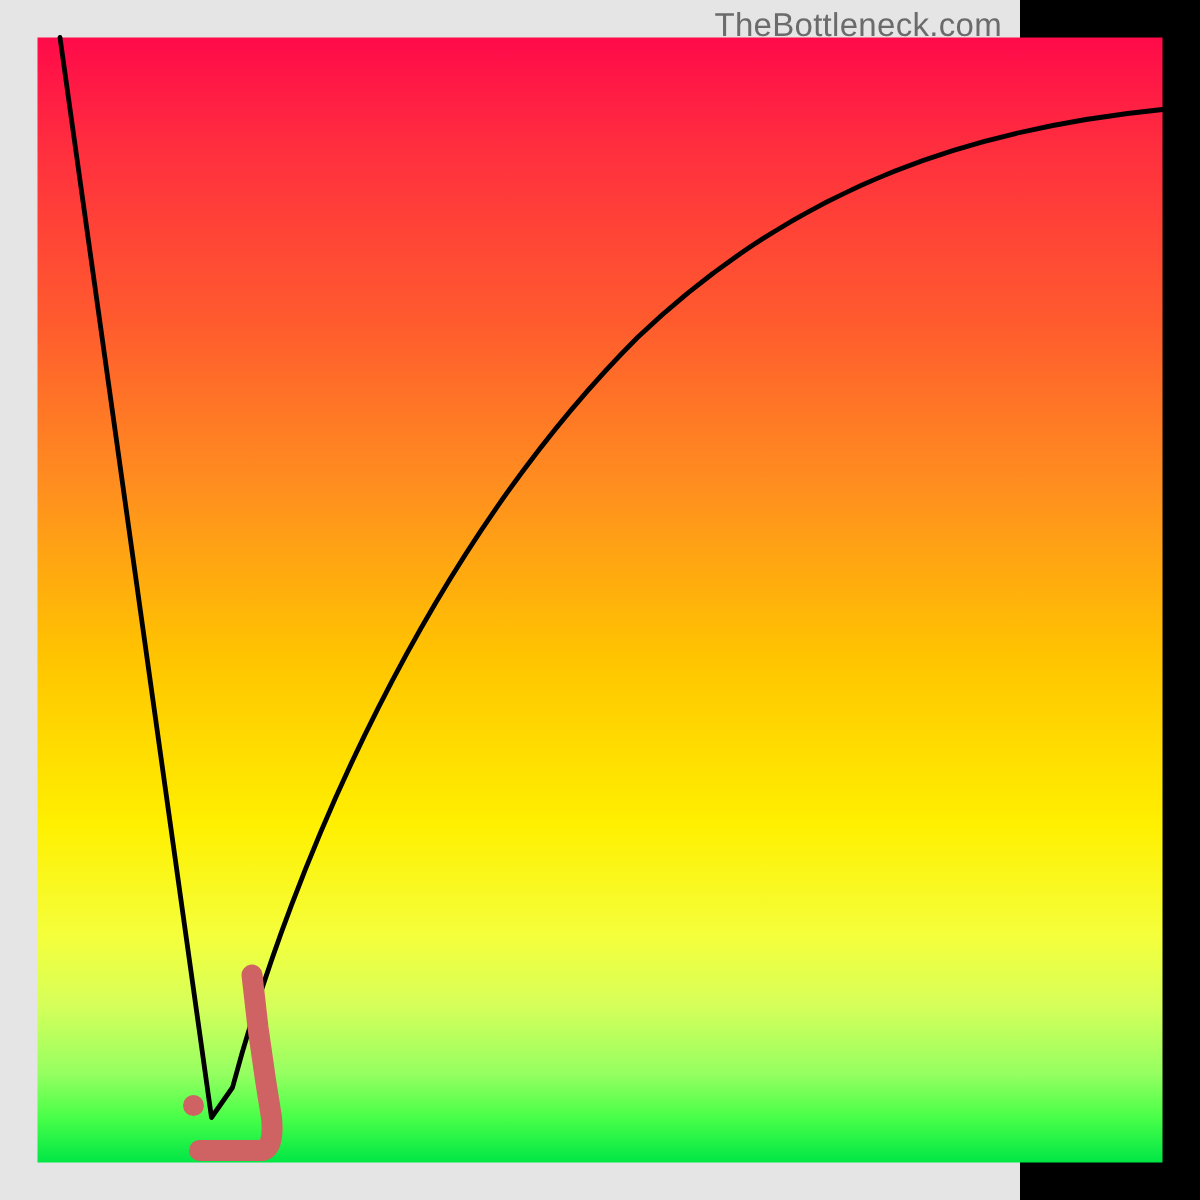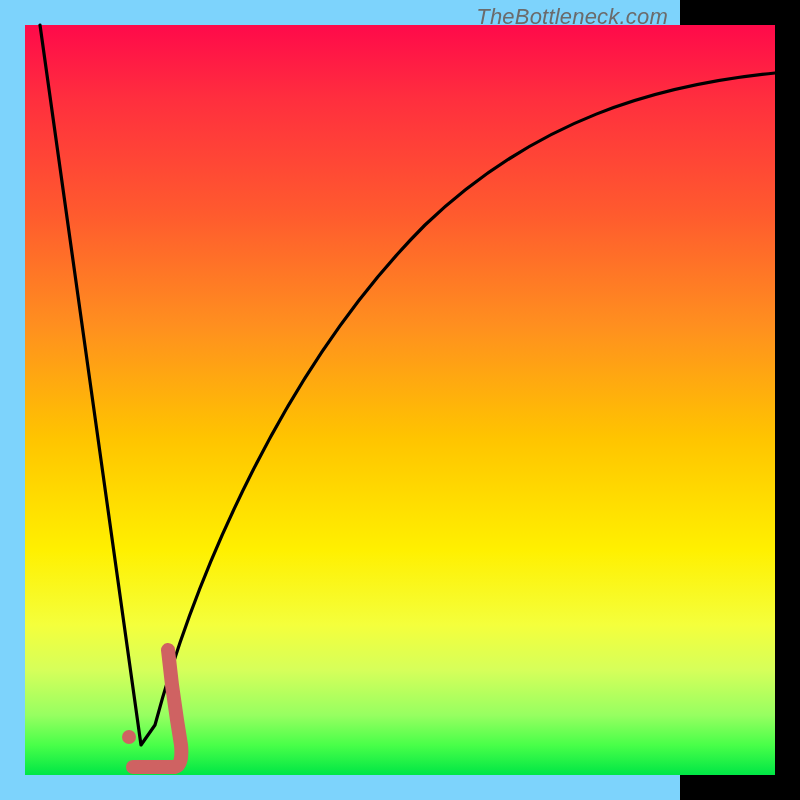--- a/index.html
+++ b/index.html
@@ -8,22 +8,21 @@
     width: 800px;
     height: 800px;
     overflow: hidden;
     font-family: Arial, Helvetica, sans-serif;
     background: #000;
   }
   .frame {
     position: absolute;
     left: 0; top: 0;
     width: 680px; height: 800px;
-    background: #7dd3fc;
-    font-style: italic;
+    background: #e5e5e5;
   }
   .plot {
     position: absolute;
     left: 25px;
     top: 25px;
     width: 750px;
     height: 750px;
     
     background: linear-gradient(to bottom,
       #ff0a4a 0%,

